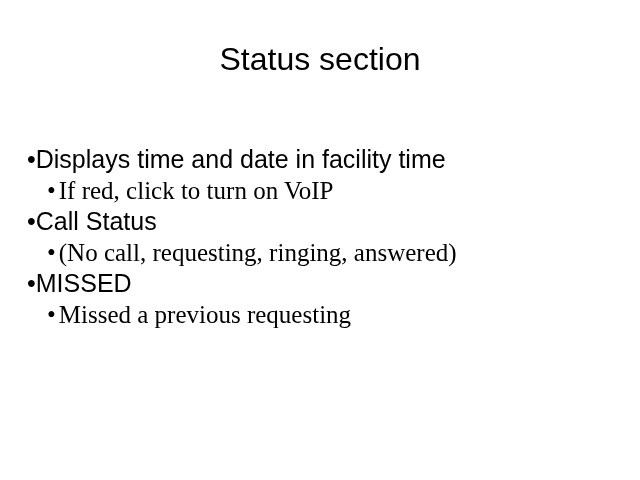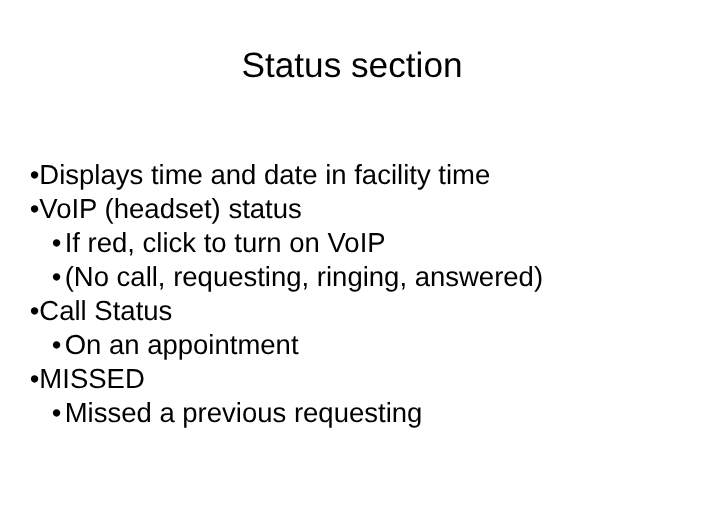--- a/index.html
+++ b/index.html
@@ -48,20 +48,21 @@
     line-height: 31px;
     color: #000000;
     white-space: nowrap;
     display: block;
   }
   .level-1 {
     padding-left: 0px;
   }
   .level-2 {
     padding-left: 20px;
+    font-family: Liberation Serif, serif;
   }
   .bullet-mark {
     display: inline-block;
     font-size: 25px;
     line-height: 31px;
     vertical-align: baseline;
   }
   .level-1 > .bullet-mark {
     margin-right: 0px;
   }
@@ -78,40 +79,34 @@
 <div id="slide">
 
   <div id="slide-title">Status section</div>
 
   <div id="body-list">
 
     <div class="bullet-line level-1">
       <span class="bullet-mark">•</span><span class="bullet-text">Displays time and date in facility time</span>
     </div>
 
-    <div class="bullet-line level-1">
-      <span class="bullet-mark">•</span><span class="bullet-text">VoIP (headset) status</span>
-    </div>
 
     <div class="bullet-line level-2">
       <span class="bullet-mark">•</span><span class="bullet-text">If red, click to turn on VoIP</span>
+    </div>
+
+    <div class="bullet-line level-1">
+      <span class="bullet-mark">•</span><span class="bullet-text">Call Status</span>
     </div>
 
     <div class="bullet-line level-2">
       <span class="bullet-mark">•</span><span class="bullet-text">(No call, requesting, ringing, answered)</span>
     </div>
 
-    <div class="bullet-line level-1">
-      <span class="bullet-mark">•</span><span class="bullet-text">Call Status</span>
-    </div>
 
-
-    <div class="bullet-line level-2">
-      <span class="bullet-mark">•</span><span class="bullet-text">On an appointment</span>
-    </div>
 
     <div class="bullet-line level-1">
       <span class="bullet-mark">•</span><span class="bullet-text">MISSED</span>
     </div>
 
     <div class="bullet-line level-2">
       <span class="bullet-mark">•</span><span class="bullet-text">Missed a previous requesting</span>
     </div>
 
 

